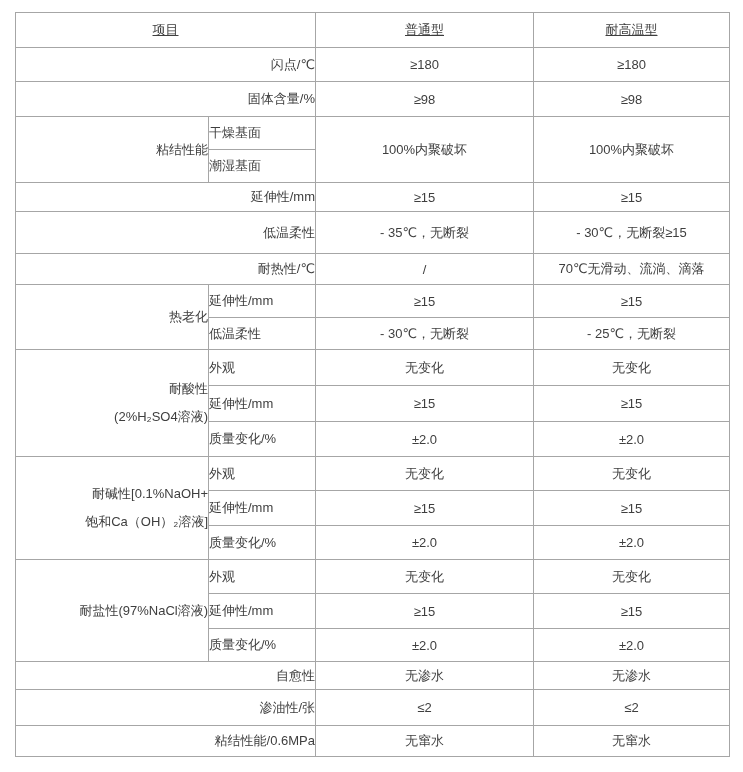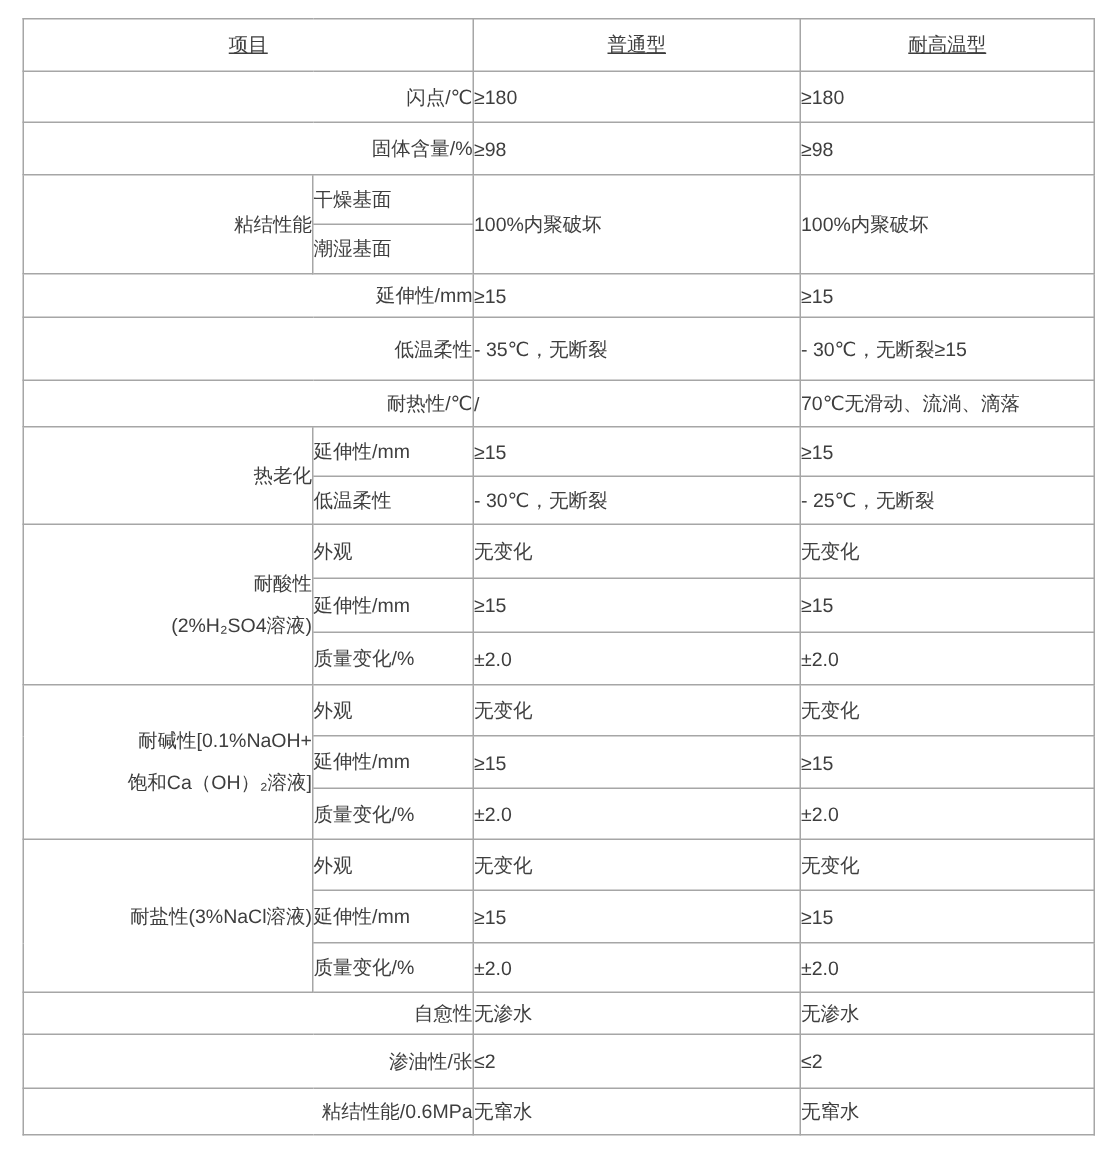--- a/index.html
+++ b/index.html
@@ -22,21 +22,21 @@
     font-size: 13px;
     color: #3e3e3e;
     vertical-align: middle;
     padding: 0;
     overflow: hidden;
   }
   td.hdr { text-align: center; text-decoration: underline; }
   td.item { text-align: right; padding-left: 21px; }
   td.item .line { line-height: 28px; }
   td.sub { text-align: left; padding-left: 10px; }
-  td.val { }
+  td.val { text-align: center; }
 </style>
 </head>
 <body>
 
 <div class="page">
   <table class="spec-table">
     <colgroup>
       <col style="width:193px">
       <col style="width:107px">
       <col style="width:218px">
@@ -136,21 +136,21 @@
       <td class="val">≥15</td>
       <td class="val">≥15</td>
     </tr>
     <tr style="height:34px">
       <td class="sub">质量变化/%</td>
       <td class="val">±2.0</td>
       <td class="val">±2.0</td>
     </tr>
 
     <tr style="height:34px">
-      <td class="item" rowspan="3">耐盐性(3%NaCl溶液)</td>
+      <td class="item" rowspan="3">耐盐性(97%NaCl溶液)</td>
       <td class="sub">外观</td>
       <td class="val">无变化</td>
       <td class="val">无变化</td>
     </tr>
     <tr style="height:35px">
       <td class="sub">延伸性/mm</td>
       <td class="val">≥15</td>
       <td class="val">≥15</td>
     </tr>
     <tr style="height:33px">

